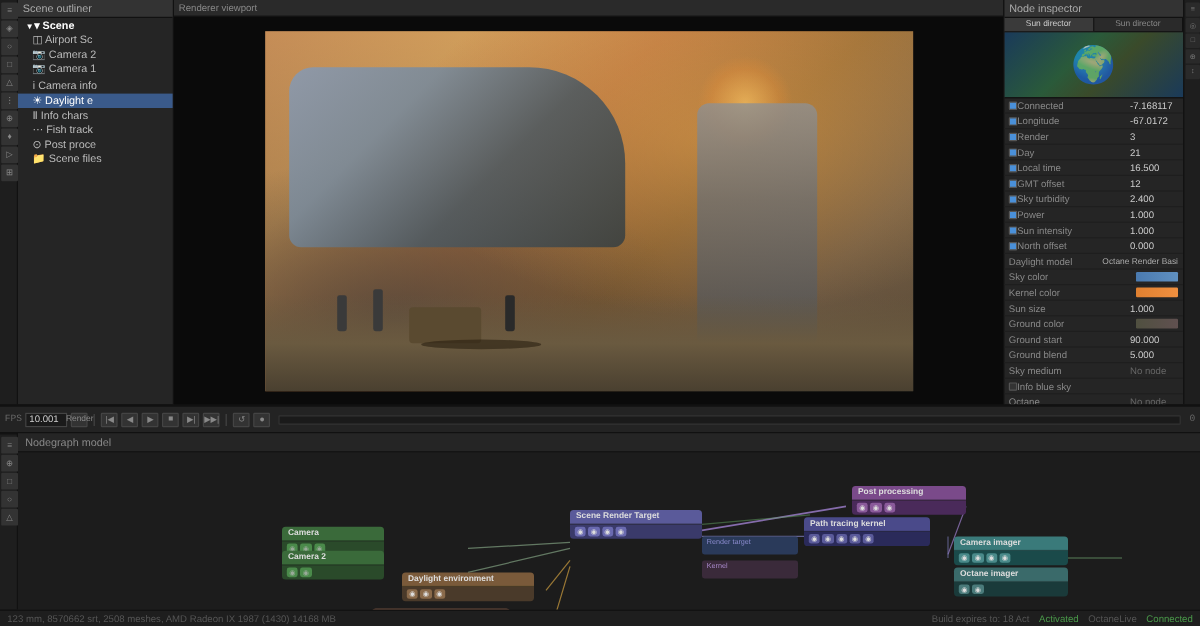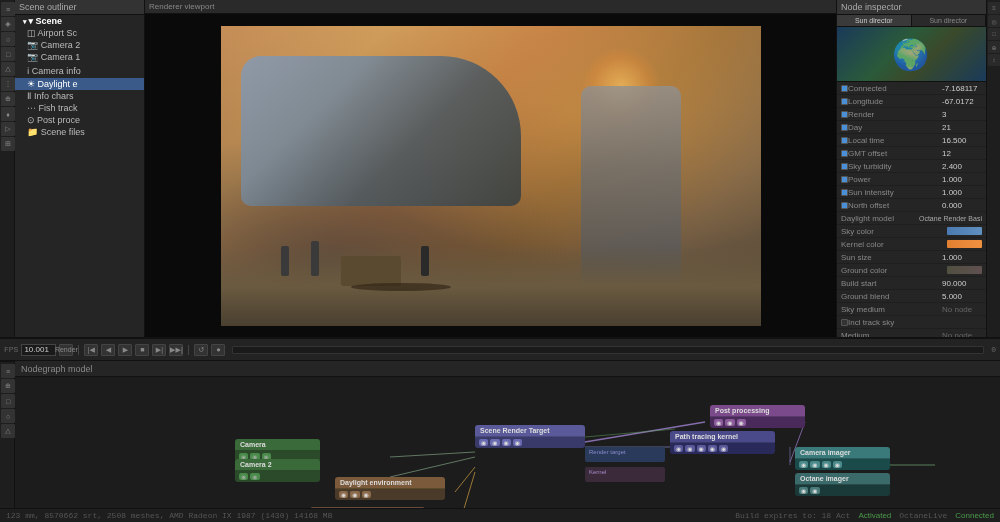--- a/index.html
+++ b/index.html
@@ -349,21 +349,20 @@
       display: flex;
       align-items: center;
       padding: 0 6px;
       gap: 8px;
       font-size: 8px;
       color: #666;
     }
     .status-item {
       color: #555;
       font-size: 8px;
-      font-family: Liberation Mono, monospace;
     }
     .status-green { color: #4a9a4a; }
 
     .left-left-toolbar {
       display: flex;
       flex-direction: column;
       gap: 1px;
       padding: 2px 1px;
       background: #1e1e1e;
       border-right: 1px solid #111;
@@ -550,37 +549,37 @@
       </div>
       <div class="prop-row">
         <div class="prop-label">Sun size</div>
         <div class="prop-value">1.000</div>
       </div>
       <div class="prop-row">
         <div class="prop-label">Ground color</div>
         <div class="prop-color-swatch inline-color" style="background: linear-gradient(to right, #505040, #605050);"></div>
       </div>
       <div class="prop-row">
-        <div class="prop-label">Build start</div>
+        <div class="prop-label">Ground start</div>
         <div class="prop-value">90.000</div>
       </div>
       <div class="prop-row">
         <div class="prop-label">Ground blend</div>
         <div class="prop-value">5.000</div>
       </div>
       <div class="prop-row">
         <div class="prop-label">Sky medium</div>
         <div class="prop-value" style="color:#666;">No node</div>
       </div>
       <div class="prop-row">
         <div class="mini-checkbox"></div>
-        <div class="prop-label">Incl track sky</div>
-      </div>
-      <div class="prop-row">
-        <div class="prop-label">Medium</div>
+        <div class="prop-label">Info blue sky</div>
+      </div>
+      <div class="prop-row">
+        <div class="prop-label">Octane</div>
         <div class="prop-value" style="color:#666;">No node</div>
       </div>
 
     </div>
   </div>
 
   <div class="right-toolbar">
     <div class="rt-icon">≡</div>
     <div class="rt-icon">◎</div>
     <div class="rt-icon">□</div>

